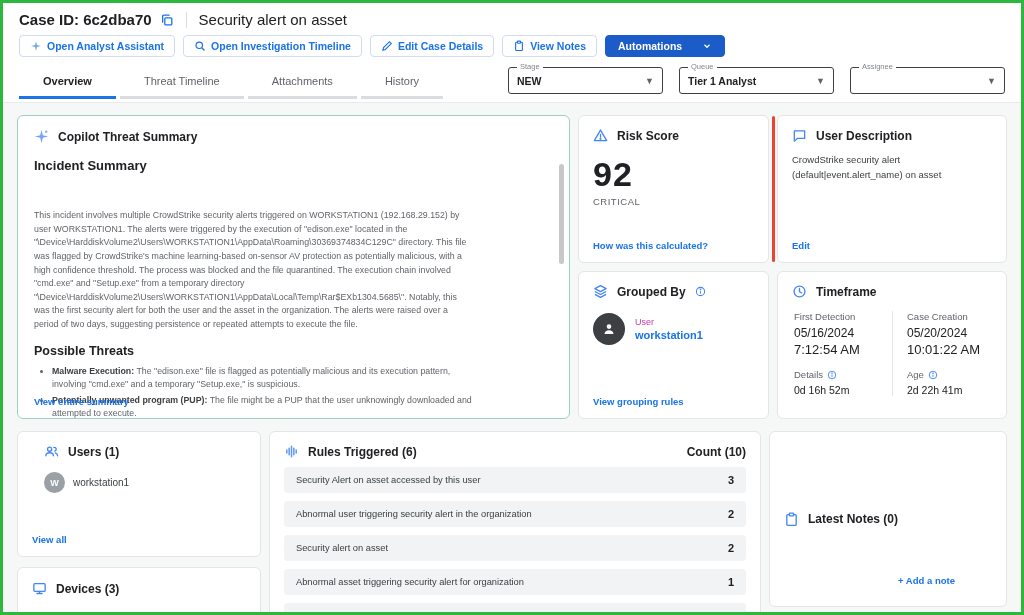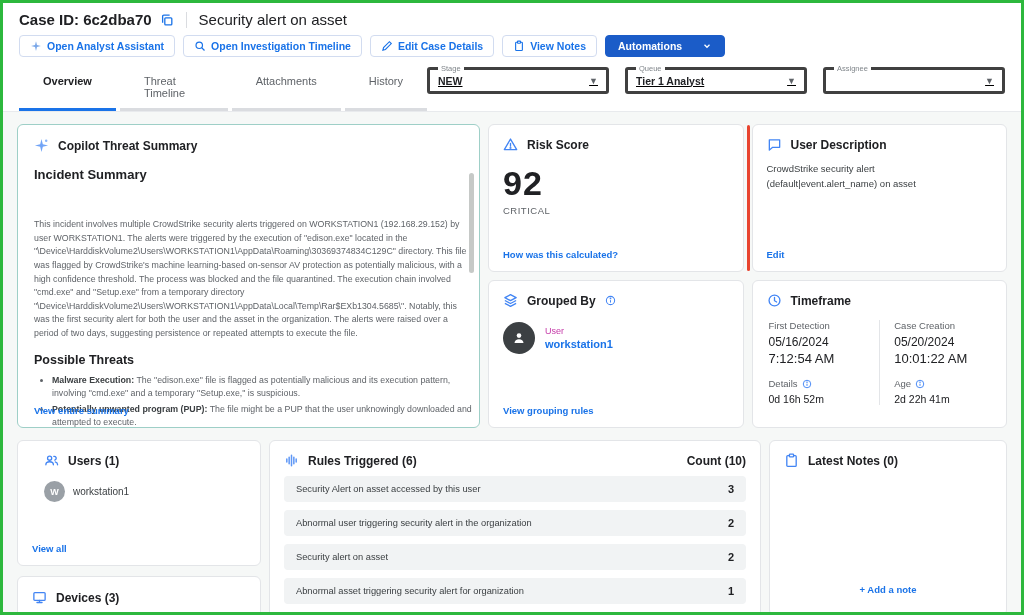--- a/index.html
+++ b/index.html
@@ -31,36 +31,36 @@
     font-family:"Liberation Sans", sans-serif; cursor:pointer;
   }
   
   .tabstrip { display:flex; justify-content:space-between; align-items:flex-start;
     padding: 6px 16px 0 16px; border-bottom:1px solid #e8eaed; background:#fff; }
   .tabs { display:flex; gap:4px; }
   .tab { padding: 8px 24px 9px; font-size:11px; color:#5f6368; cursor:pointer;
     border-bottom:3px solid #dadce0; }
   .tab.active { color:#202124; font-weight:bold; border-bottom-color:#1a73e8; }
   .filters { display:flex; gap:16px; padding-bottom:8px; }
-  .sel { position:relative; width:182px; height:27px; border:3px solid #404040;
+  .sel { position:relative; width:155px; height:27px; border:1px solid #404040;
     border-radius:3px; background:#fff; display:flex; align-items:center;
-    padding:0 8px; cursor:pointer;text-decoration:underline; }
+    padding:0 8px; cursor:pointer; }
   .sel .flabel { position:absolute; top:-6px; left:8px; background:#fff;
     padding:0 3px; font-size:7.5px; color:#80868b; }
   .sel .fvalue { font-size:10.5px; font-weight:bold; color:#202124; flex:1;
     white-space:nowrap; overflow:hidden; }
   .sel .chev { color:#5f6368; font-size:9px; }
   
   .content { background:#f6f8f7; padding:12px 14px; height:516px; }
   .row1 { display:flex; gap:8px; }
   .card { background:#fff; border:1px solid #e3e5e8; border-radius:6px; }
   .card-head { display:flex; align-items:center; gap:9px; }
   .card-title { font-size:12px; font-weight:bold; color:#202124; }
   
-  .summary-card { width:463px; height:304px; border:1px solid #9ecfc7;
+  .summary-card { width:553px; height:304px; border:1px solid #9ecfc7;
     padding:13px 16px; position:relative; }
   .sum-scroll { position:absolute; right:5px; top:48px; width:5px; height:100px;
     background:#c6c9c7; border-radius:3px; }
   .inc-h { font-size:13px; font-weight:bold; color:#202124; margin:14px 0 8px; }
   .sum-p { font-size:8.8px; line-height:1.55; color:#5f6368; width:440px;margin-top:36px; }
   .thr-h { font-size:12.5px; font-weight:bold; color:#202124; margin:12px 0 7px; }
   .thr-ul { margin-left:18px; width:430px; }
   .thr-ul li { font-size:8.8px; line-height:1.5; color:#5f6368; margin-bottom:3px; }
   .thr-ul li b { color:#3c4043; }
   .link { color:#1a73e8; font-size:9.5px; font-weight:bold; cursor:pointer;
@@ -105,21 +105,21 @@
   .u-name { font-size:10px; color:#3c4043; }
   .devices-card { height:52px; padding:13px 14px; }
   .rules-card { width:492px; height:206px; padding:12px 14px; }
   .rules-head { display:flex; justify-content:space-between; align-items:center; }
   .rule-row { display:flex; justify-content:space-between; align-items:center;
     background:#f1f3f4; border-radius:4px; height:26px; padding:0 12px;
     margin-top:8px; cursor:pointer;gap:42px; }
   .rule-name { font-size:9.3px; color:#3c4043; }
   .rule-count { font-size:11px; font-weight:bold; color:#202124; }
   .notes-card { flex:1; height:176px; padding:12px 14px; display:flex;
-    flex-direction:column; }
+    flex-direction:row; }
   .notes-add { margin-top:auto; text-align:center; padding-bottom:6px; }
   .ic { display:inline-flex; }
 </style>
 </head>
 <body>
 
 <div class="page">
 
   <div class="hdr">
     <div class="case-row">

